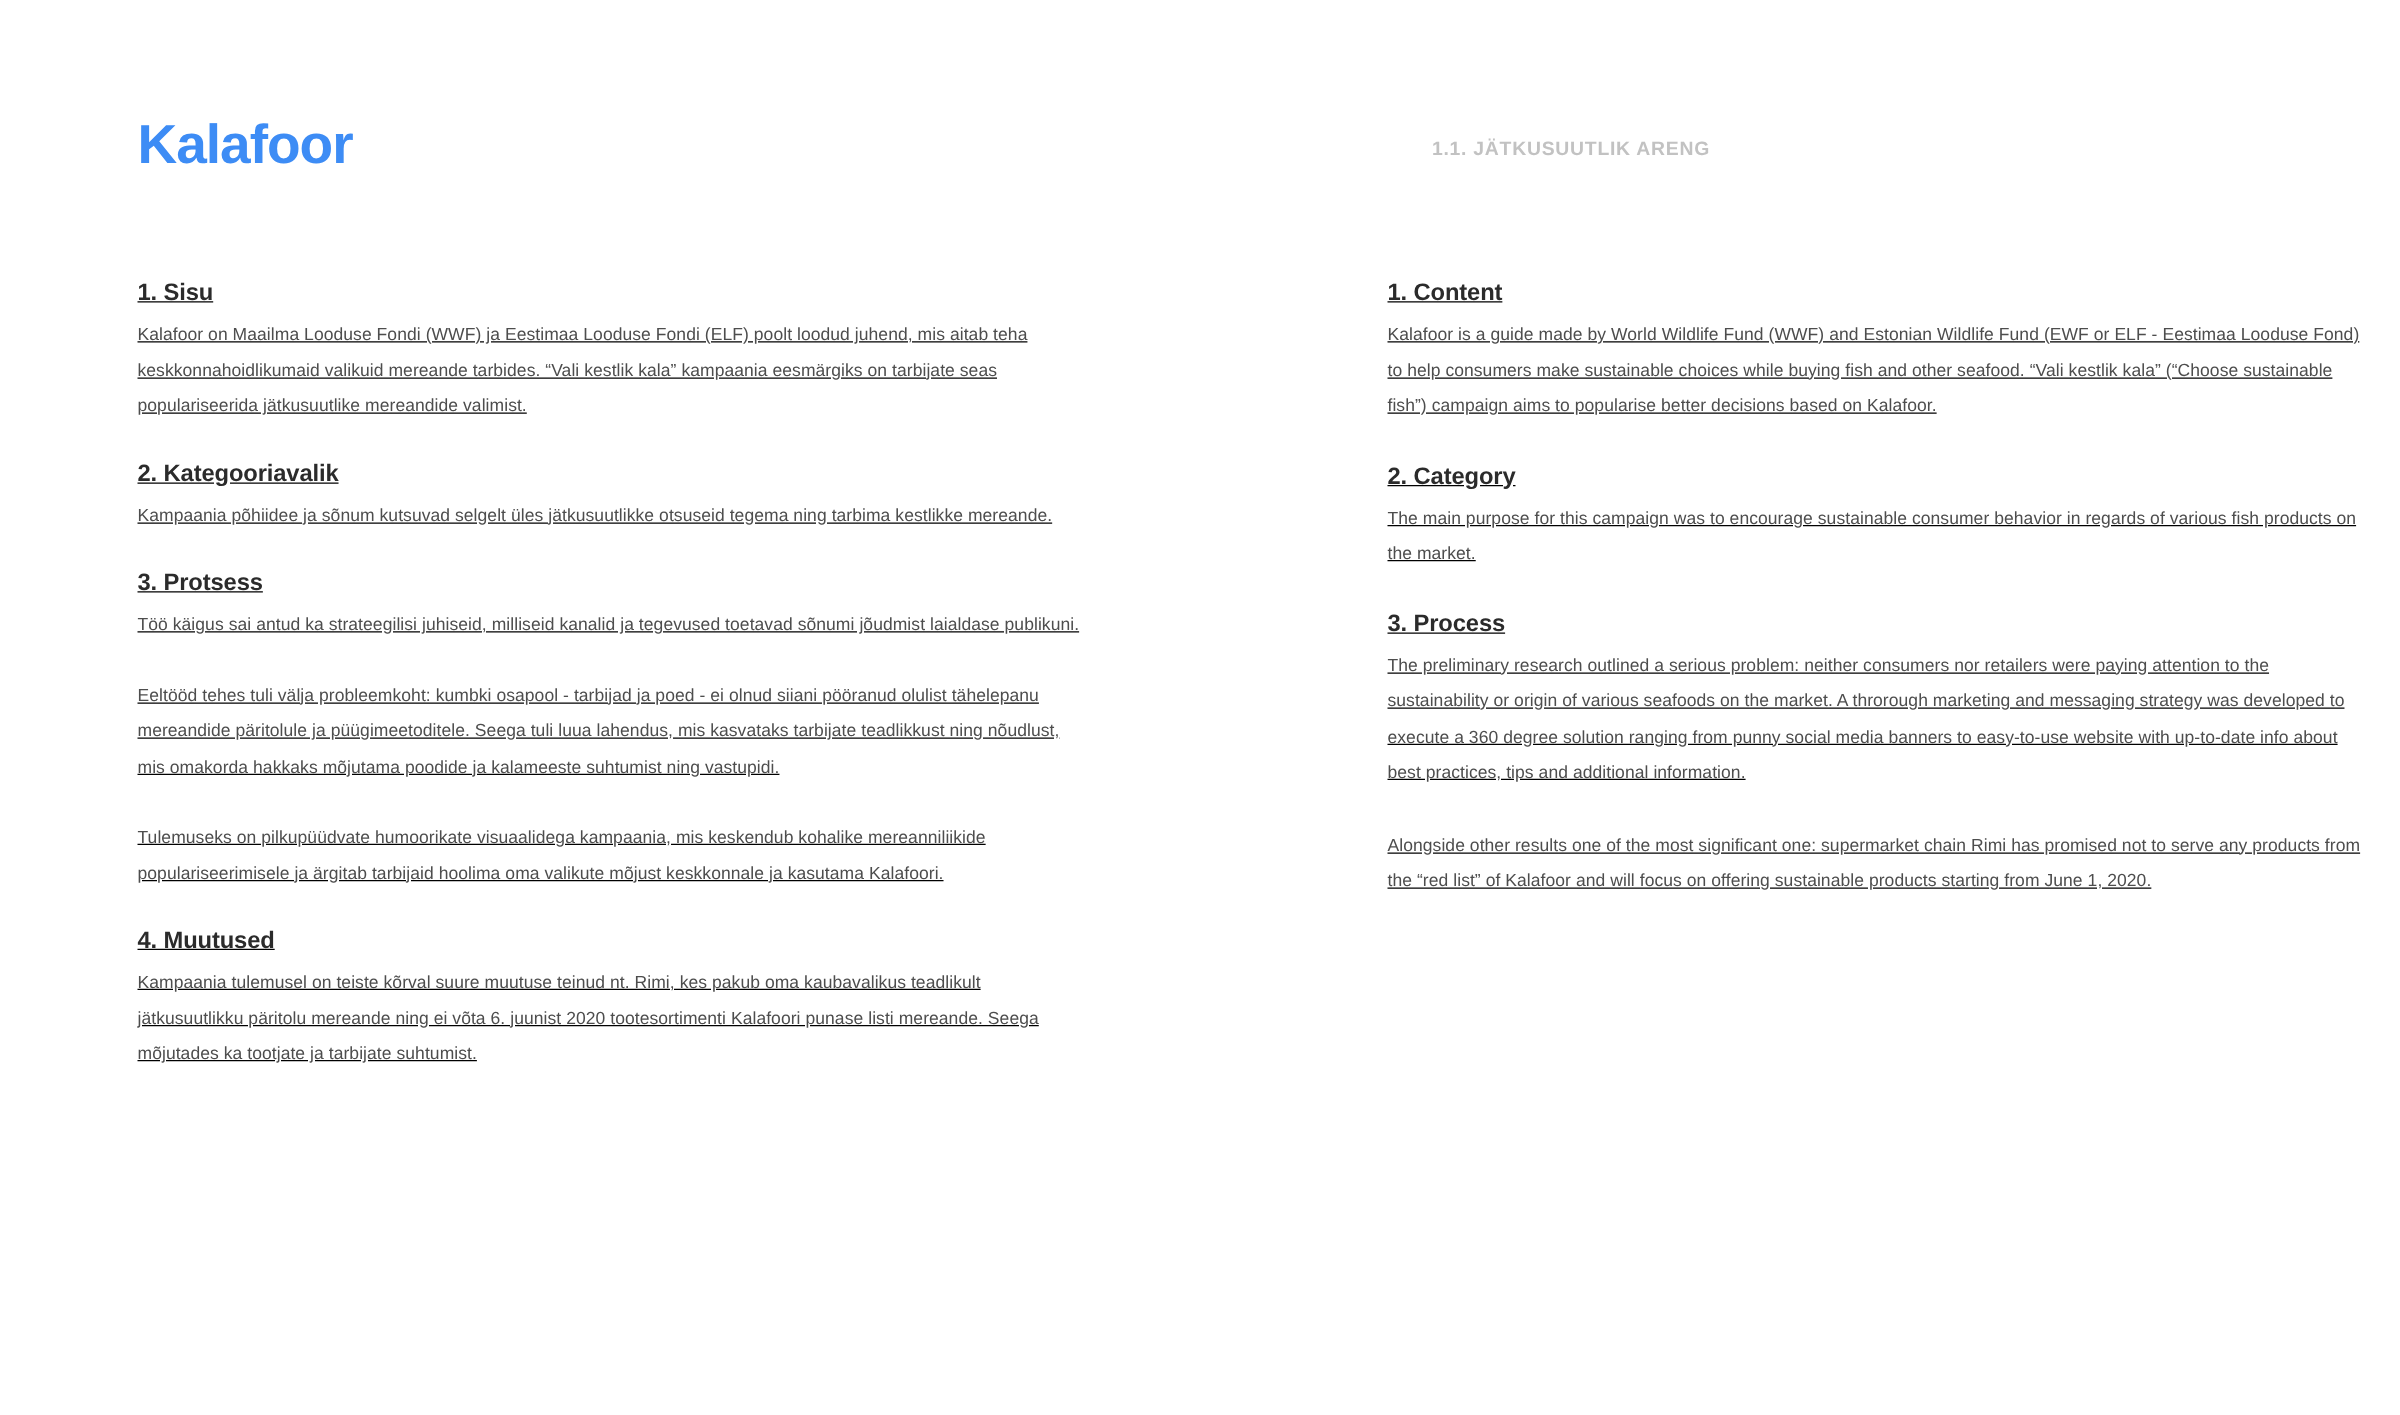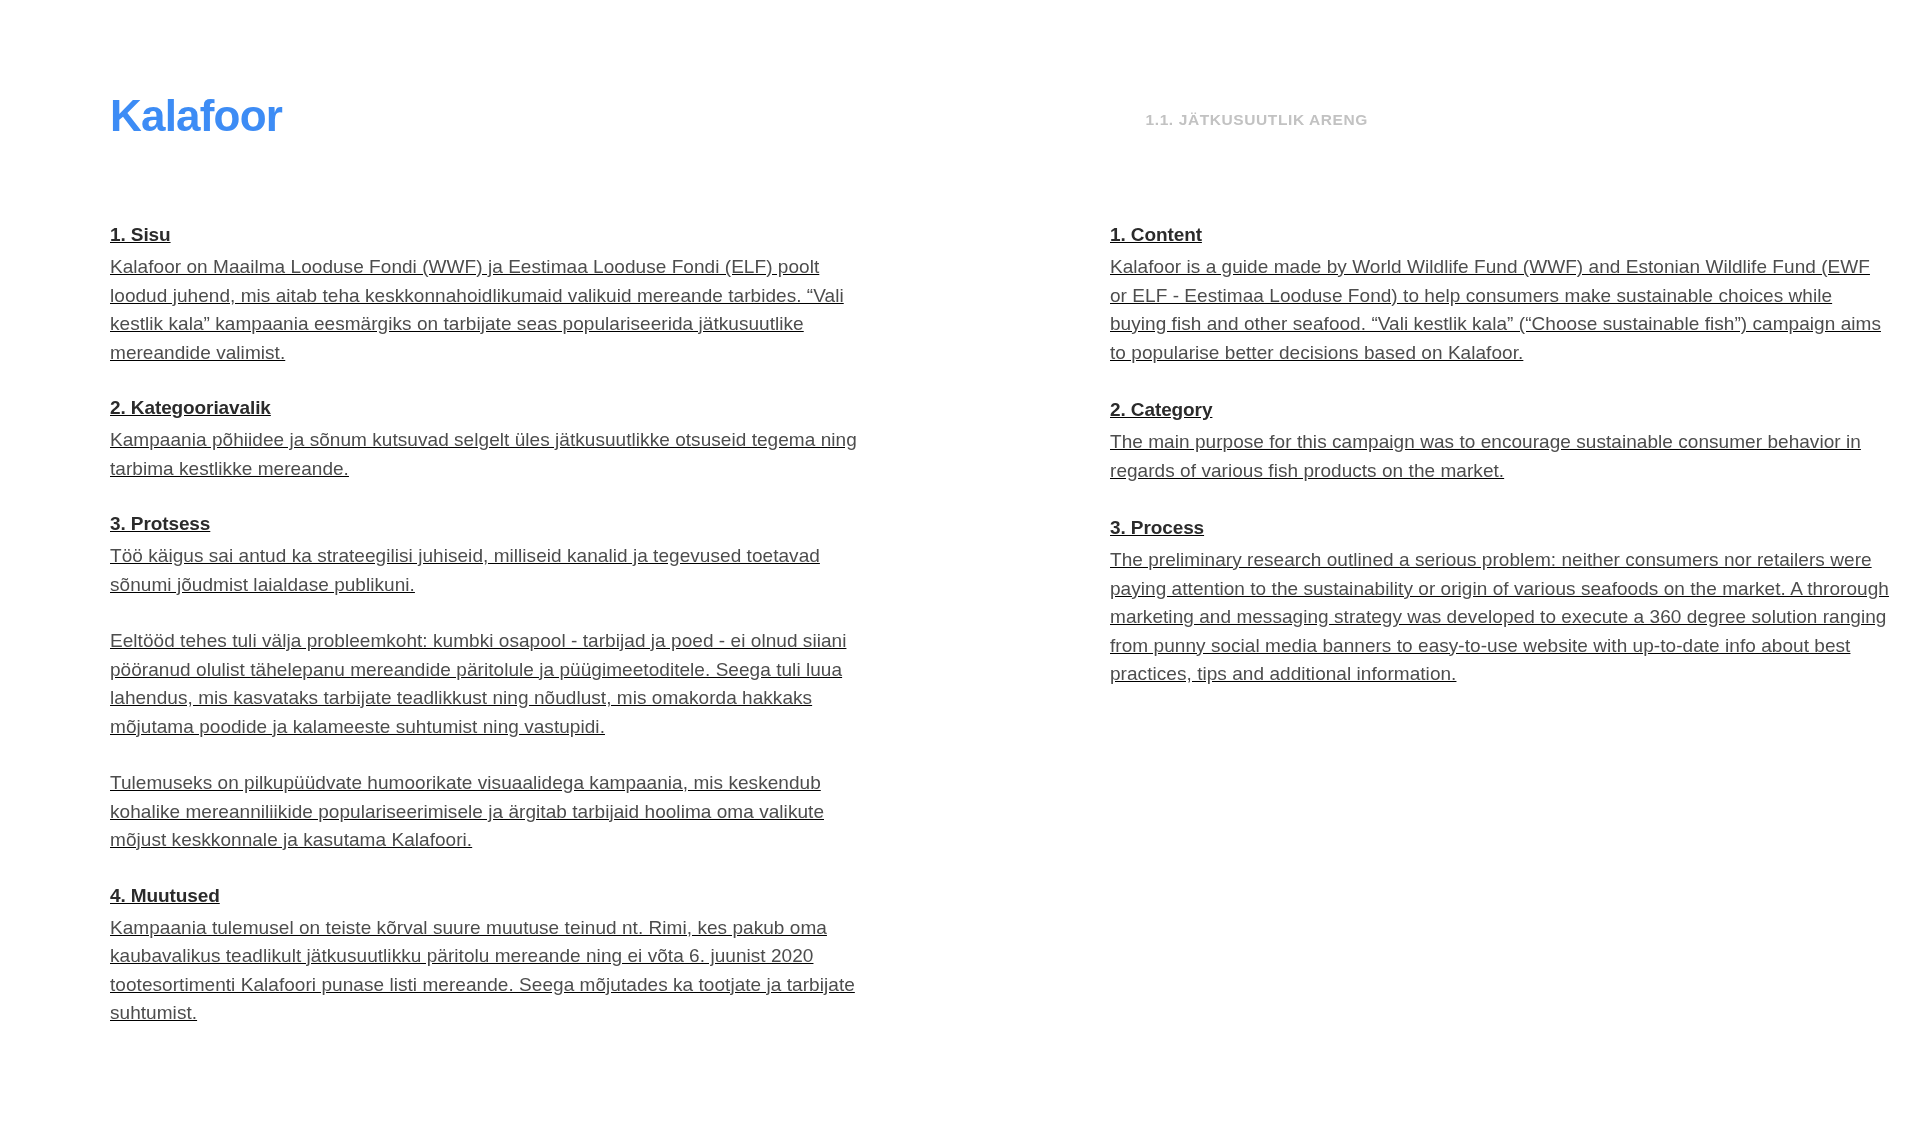--- a/index.html
+++ b/index.html
@@ -80,21 +80,21 @@
   .block-heading {
     font-size: 19px;
     line-height: 26px;
     font-weight: 700;
     color: #2b2b2b;
     letter-spacing: -0.1px;
     margin: 0 0 5px 0;
   }
 
   .block-para {
-    font-size: 19px;
+    font-size: 14px;
     line-height: 28.5px;
     font-weight: 400;
     color: #4d4d4d;
     margin: 0 0 0 0;
     letter-spacing: 0.05px;
   }
   .block-para + .block-para { margin-top: 28px; }
 
   
   .col-left  .block { margin-bottom: 28px; }
@@ -149,19 +149,20 @@
         <div class="block-heading">2. Category</div>
         <p class="block-para">The main purpose for this campaign was to encourage sustainable consumer behavior in regards of various fish products on the market.</p>
       </div>
 
       <div class="block">
         <div class="block-heading">3. Process</div>
         <p class="block-para">The preliminary research outlined a serious problem: neither consumers nor retailers were paying attention to the sustainability or origin of various seafoods on the market. A throrough marketing and messaging strategy was developed to execute a 360 degree solution ranging from punny social media banners to easy-to-use website with up-to-date info about best practices, tips and additional information.</p>
       </div>
 
       <div class="block">
+        <p class="block-para">Alongside other results one of the most significant one: supermarket chain Rimi  has promised not to serve any products from the “red list” of Kalafoor and will focus on offering sustainable products starting from June 1, 2020.</p>
       </div>
 
     </div>
 
   </div>
 
 </div>
 
 </body></html>

